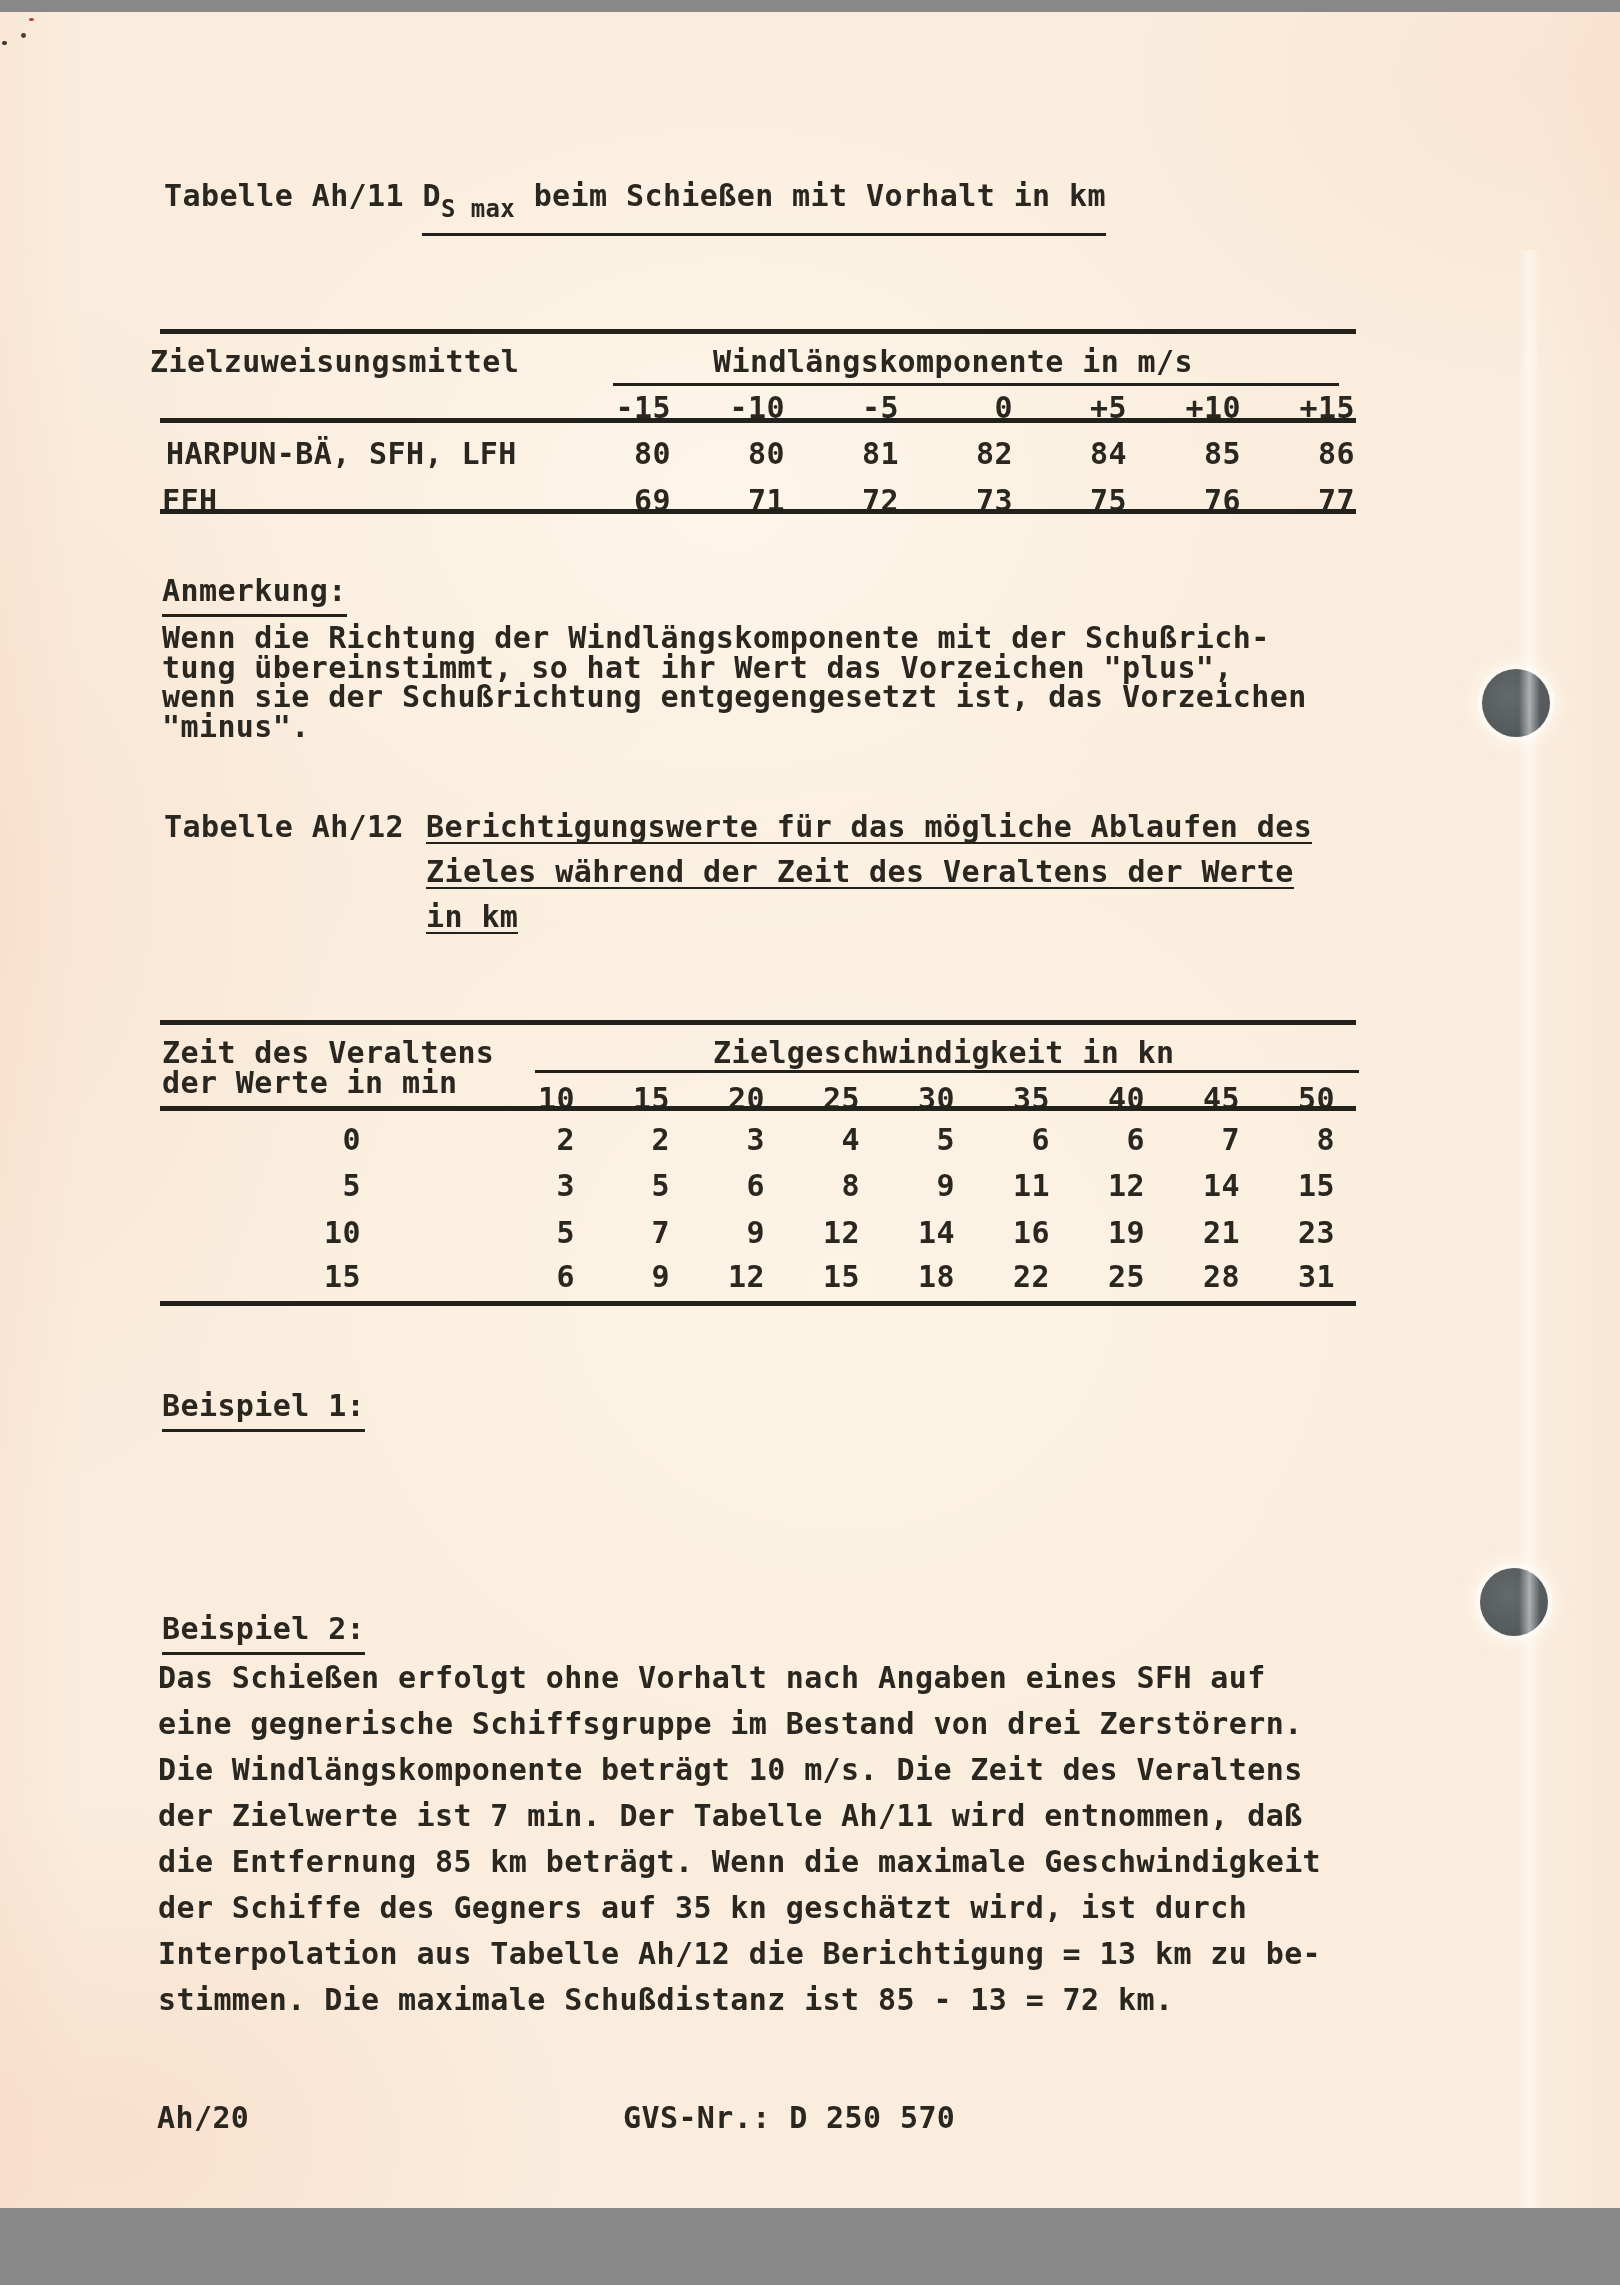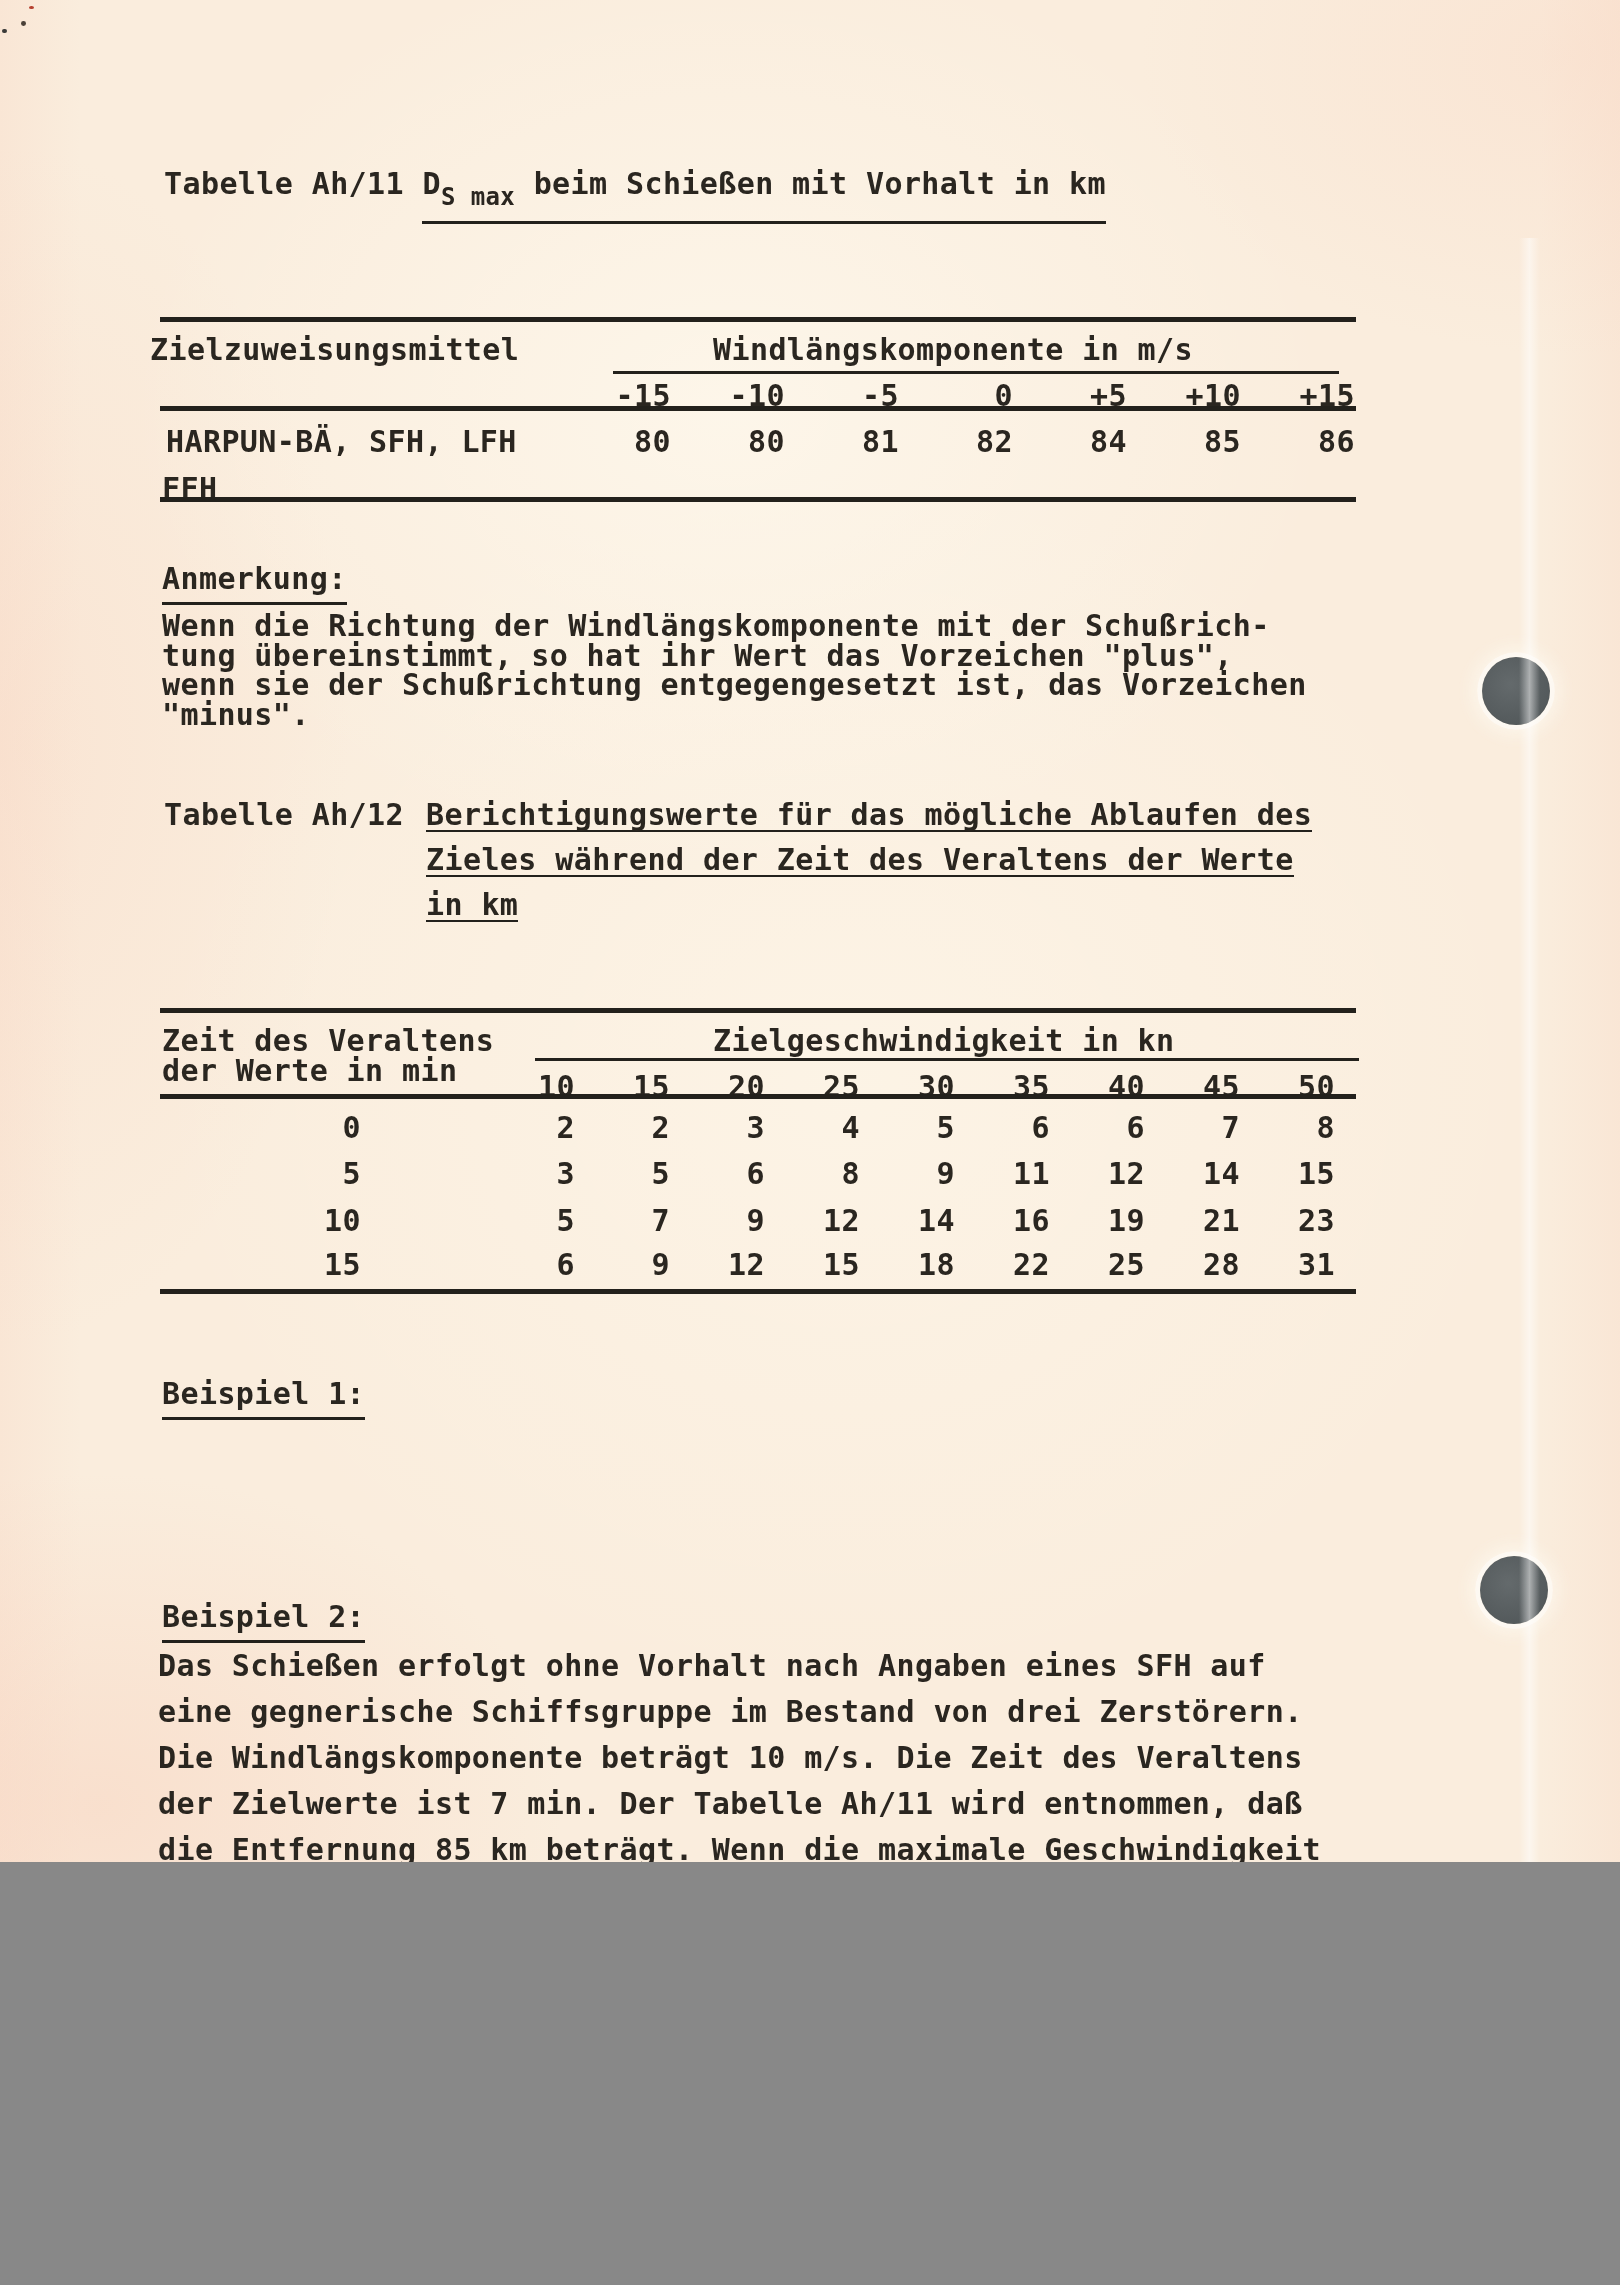--- a/index.html
+++ b/index.html
@@ -1,19 +1,19 @@
 <!DOCTYPE html>
 <html style="font-size:15px"><head>
 <meta charset="utf-8">
 <style>
   html,body { margin:0; padding:0; background:#888; }
   .page {
     position:relative;
-    width:1621px; height:1862px;
-    margin:0 auto;
+    width:1621px; height:2196px;
+    margin:12px auto;
     overflow:hidden;
     background-color:#faeddd;
     background-image:
       radial-gradient(ellipse 856px 666px at 45% 22%, rgba(255,252,242,0.60), rgba(255,252,242,0) 70%),
       radial-gradient(ellipse 951px 856px at 52% 58%, rgba(255,250,238,0.50), rgba(255,250,238,0) 72%),
       radial-gradient(ellipse 666px 476px at 6% 97%, rgba(247,203,182,0.40), rgba(247,203,182,0) 70%),
       radial-gradient(ellipse 618px 428px at 97% 3%, rgba(249,213,194,0.35), rgba(249,213,194,0) 70%),
       radial-gradient(ellipse 476px 856px at 1% 40%, rgba(248,210,190,0.30), rgba(248,210,190,0) 70%),
       linear-gradient(90deg, rgba(246,205,185,0.22), rgba(0,0,0,0) 5%, rgba(0,0,0,0) 95%, rgba(246,205,185,0.22));
     font-family:"DejaVu Sans Mono","Liberation Mono",monospace;
@@ -81,20 +81,29 @@
     <span>80</span>
     <span>80</span>
     <span>81</span>
     <span>82</span>
     <span>84</span>
     <span>85</span>
     <span>86</span>
   </div>
 
   <div class="abs" style="left:162px; top:474px;">FFH</div>
+  <div class="abs t1grid" style="left:612px; top:474px;">
+    <span>69</span>
+    <span>71</span>
+    <span>72</span>
+    <span>73</span>
+    <span>75</span>
+    <span>76</span>
+    <span>77</span>
+  </div>
 
   <div class="hr hr-thick" style="left:160px; top:497px; width:1196px;"></div>
 
   <div class="abs" style="left:162px; top:564px;">
     <span class="hu">Anmerkung:</span>
   </div>
   <div class="abs pre lh31" style="left:162px; top:611px; width:1236px;">Wenn die Richtung der Windlängskomponente mit der Schußrich-
 tung übereinstimmt, so hat ihr Wert das Vorzeichen "plus",
 wenn sie der Schußrichtung entgegengesetzt ist, das Vorzeichen
 "minus".</div>

